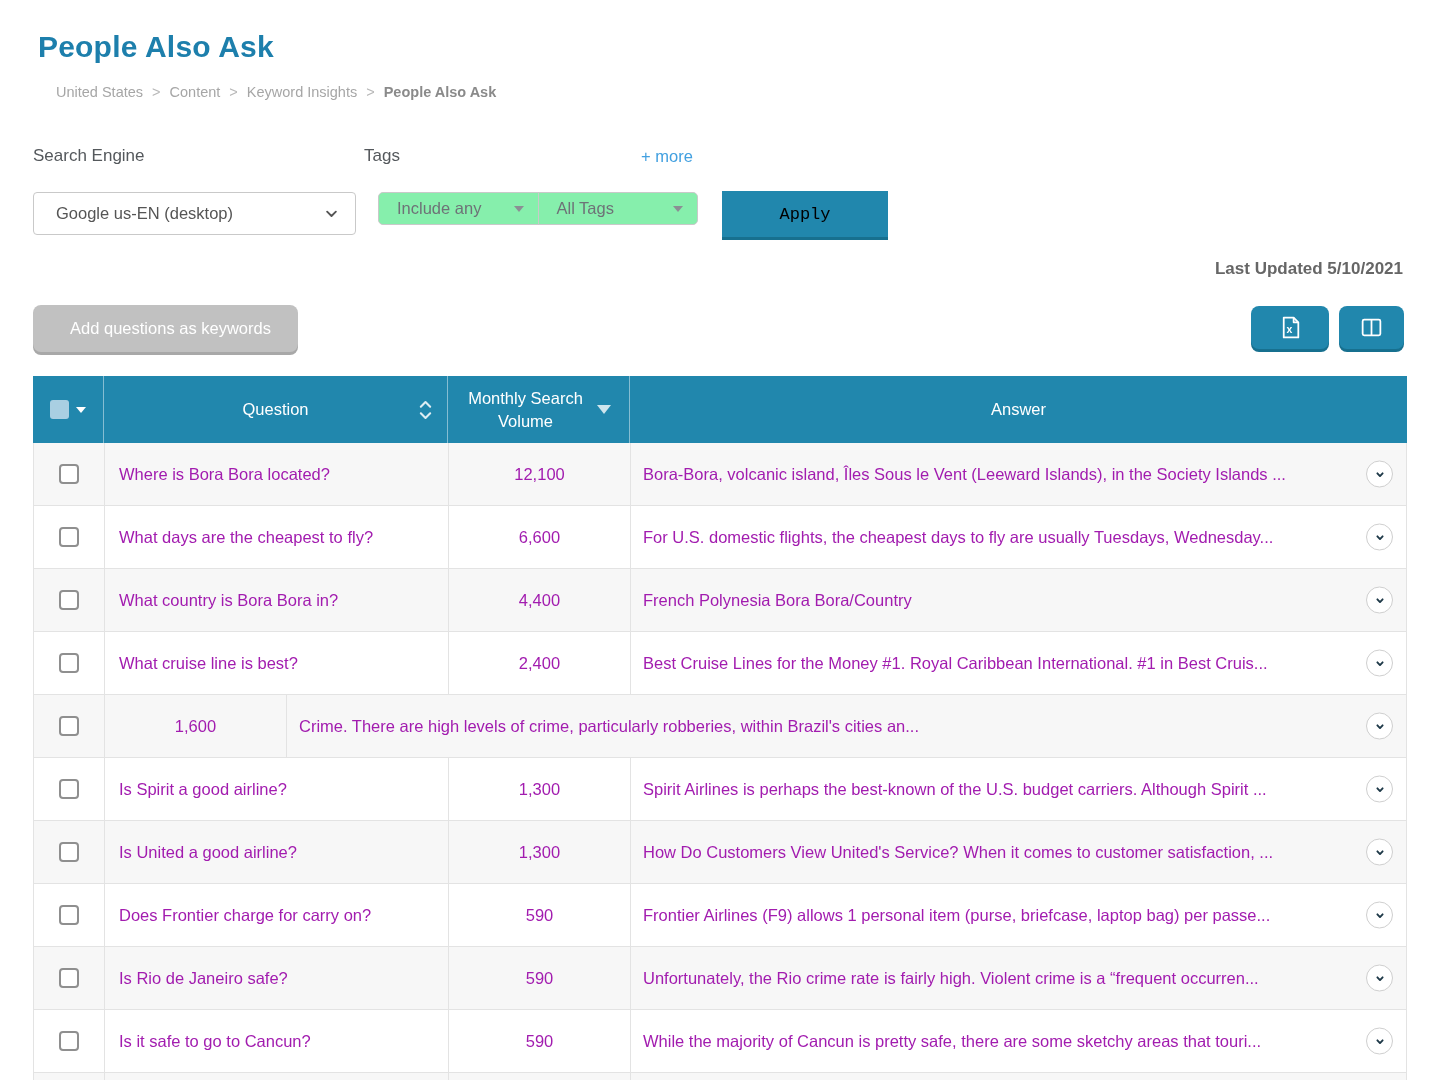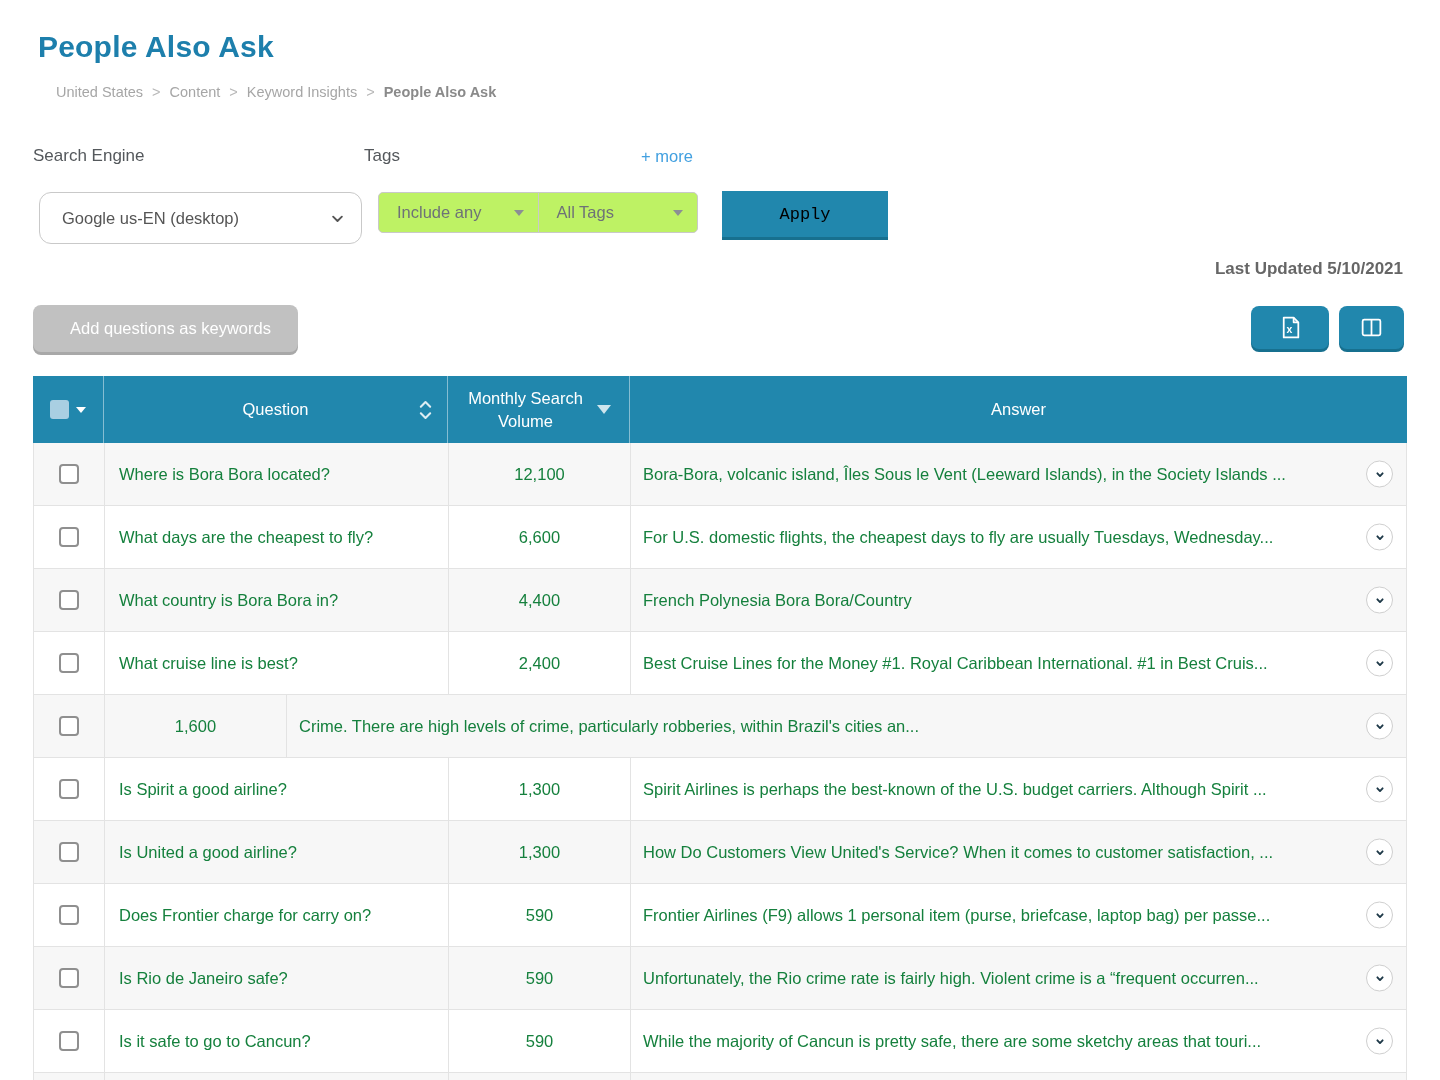--- a/index.html
+++ b/index.html
@@ -19,30 +19,30 @@
   .crumb { cursor: pointer; }
   .crumb.current { font-weight: 700; color: #8a8a8a; cursor: default; }
   .sep { color: #b8b8b8; }
 
   .flabel { position: absolute; top: 146px; font-size: 17px; color: #54585c; }
   #lbl-se { left: 33px; }
   #lbl-tags { left: 364px; }
   .more { position: absolute; left: 641px; top: 147px; font-size: 16.5px; color: #42a0e0; cursor: pointer; }
 
   .select {
-    position: absolute; left: 33px; top: 192px; width: 323px; height: 52px;
-    border: 1px solid #c9c9c9; border-radius: 12px; background: #fff;
+    position: absolute; left: 33px; top: 192px; width: 323px; height: 43px;
+    border: 1px solid #c9c9c9; border-radius: 4px; background: #fff;
     display: flex; align-items: center; justify-content: space-between;
-    padding: 0 16px 0 22px; font-size: 16.5px; color: #555; cursor: pointer; margin-left: 6px;
+    padding: 0 16px 0 22px; font-size: 16.5px; color: #555; cursor: pointer;
   }
   .select svg { width: 15px; height: 15px; }
 
   .tags-control {
-    position: absolute; left: 378px; top: 192px; width: 320px; height: 41px;
-    border: 1px solid #c9c9c9; border-radius: 5px; background: #bef264; display: flex;
+    position: absolute; left: 378px; top: 192px; width: 320px; height: 33px;
+    border: 1px solid #c9c9c9; border-radius: 5px; background: #86efac; display: flex;
   }
   .tag-seg {
     flex: 1; display: flex; align-items: center; justify-content: space-between;
     padding: 0 14px 0 18px; font-size: 16.5px; color: #6e7277; cursor: pointer;
   }
   .tag-seg.first { border-right: 1px solid #c9c9c9; }
   .tri { width: 0; height: 0; border-left: 5px solid transparent; border-right: 5px solid transparent; border-top: 6px solid #8b8f94; }
 
   .apply {
     position: absolute; left: 722px; top: 191px; width: 166px; height: 46px;
@@ -84,21 +84,21 @@
   .sort-both svg { width: 15px; height: 26px; }
   .vol-label { max-width: 118px; text-align: center; line-height: 1.35; }
   .sort-desc { width: 0; height: 0; border-left: 7px solid transparent; border-right: 7px solid transparent; border-top: 9px solid rgba(255,255,255,.78); margin-left: 12px; }
 
   .tbody { border-left: 1px solid #e3e3e3; }
   .trow { display: flex; height: 63px; background: #fff; border-bottom: 1px solid #e3e3e3; }
   .trow.alt { background: #f7f7f7; }
   .trow.partial { height: 7px; border-bottom: none; overflow: hidden; }
   .td {
     border-right: 1px solid #e3e3e3; display: flex; align-items: center;
-    font-size: 16.5px; color: #15803d;
+    font-size: 16.5px; color: #a21caf;
   }
   .td.c-check { justify-content: center; }
   .cb { width: 20px; height: 20px; border: 2px solid #8f8f8f; border-radius: 4px; background: #fff; cursor: pointer; }
   .td.c-q { padding-left: 14px; }
   .td.c-v { justify-content: center; }
   .td.c-a { padding: 0 52px 0 12px; position: relative; overflow: hidden; }
   .ans { white-space: nowrap; overflow: hidden; display: block; }
   .expand {
     position: absolute; right: 13px; top: 50%; transform: translateY(-50%);
     width: 27px; height: 27px; border-radius: 50%; border: 1px solid #cfcfcf;

